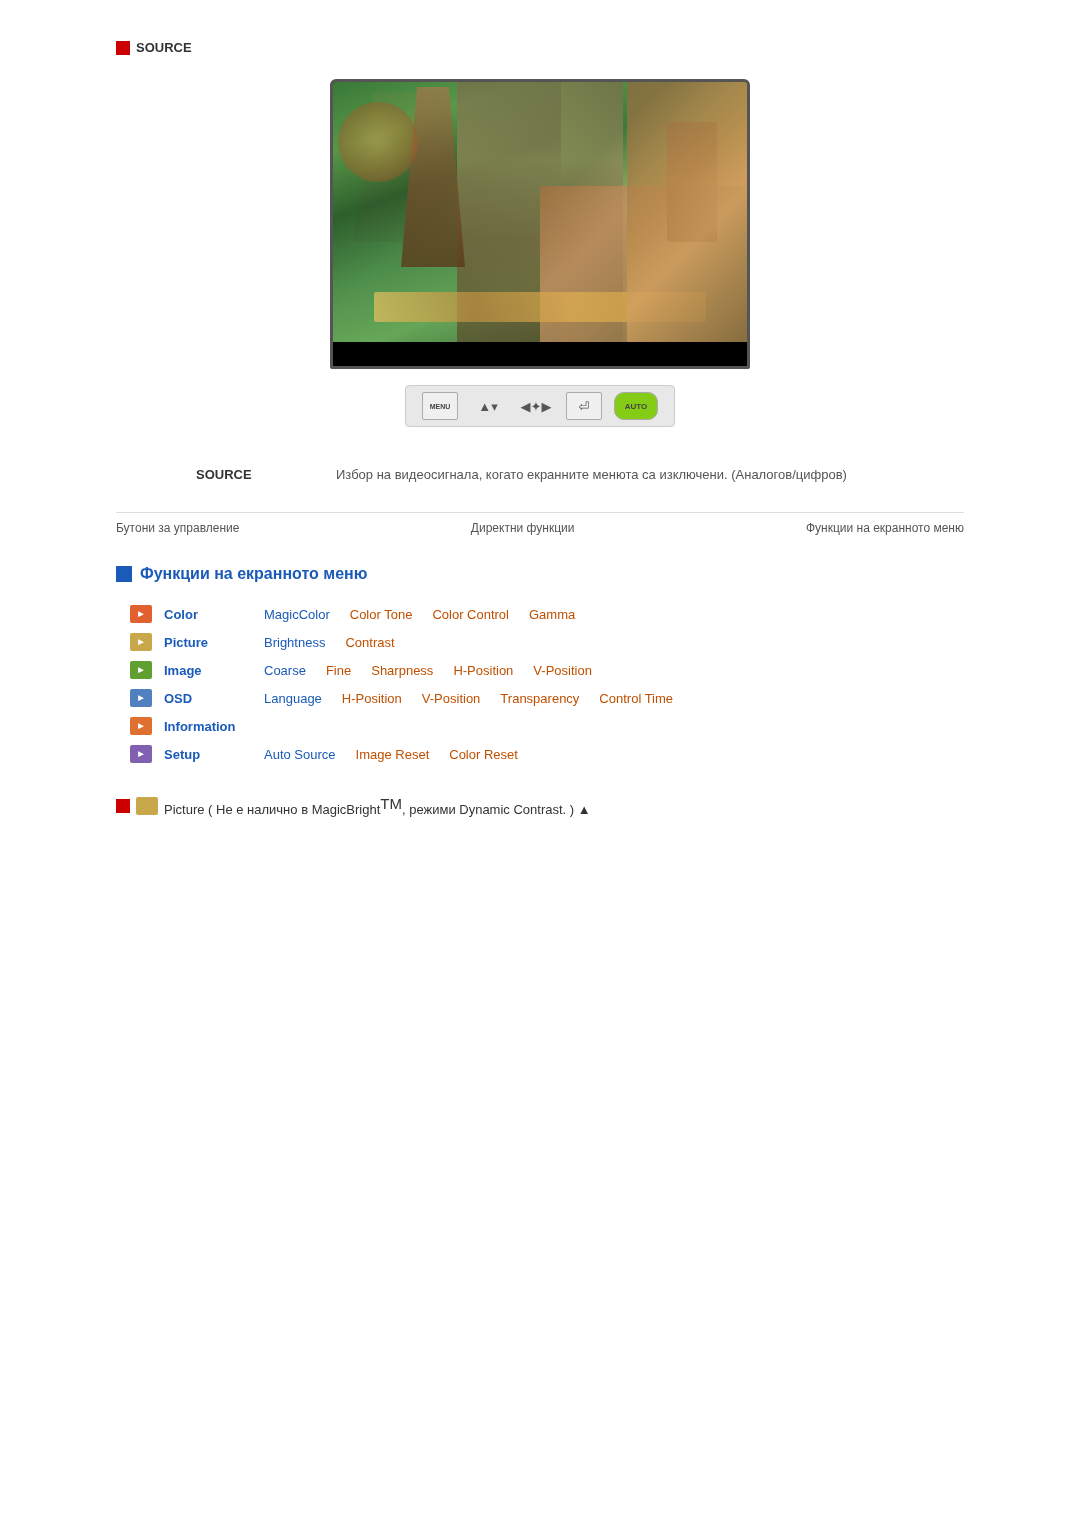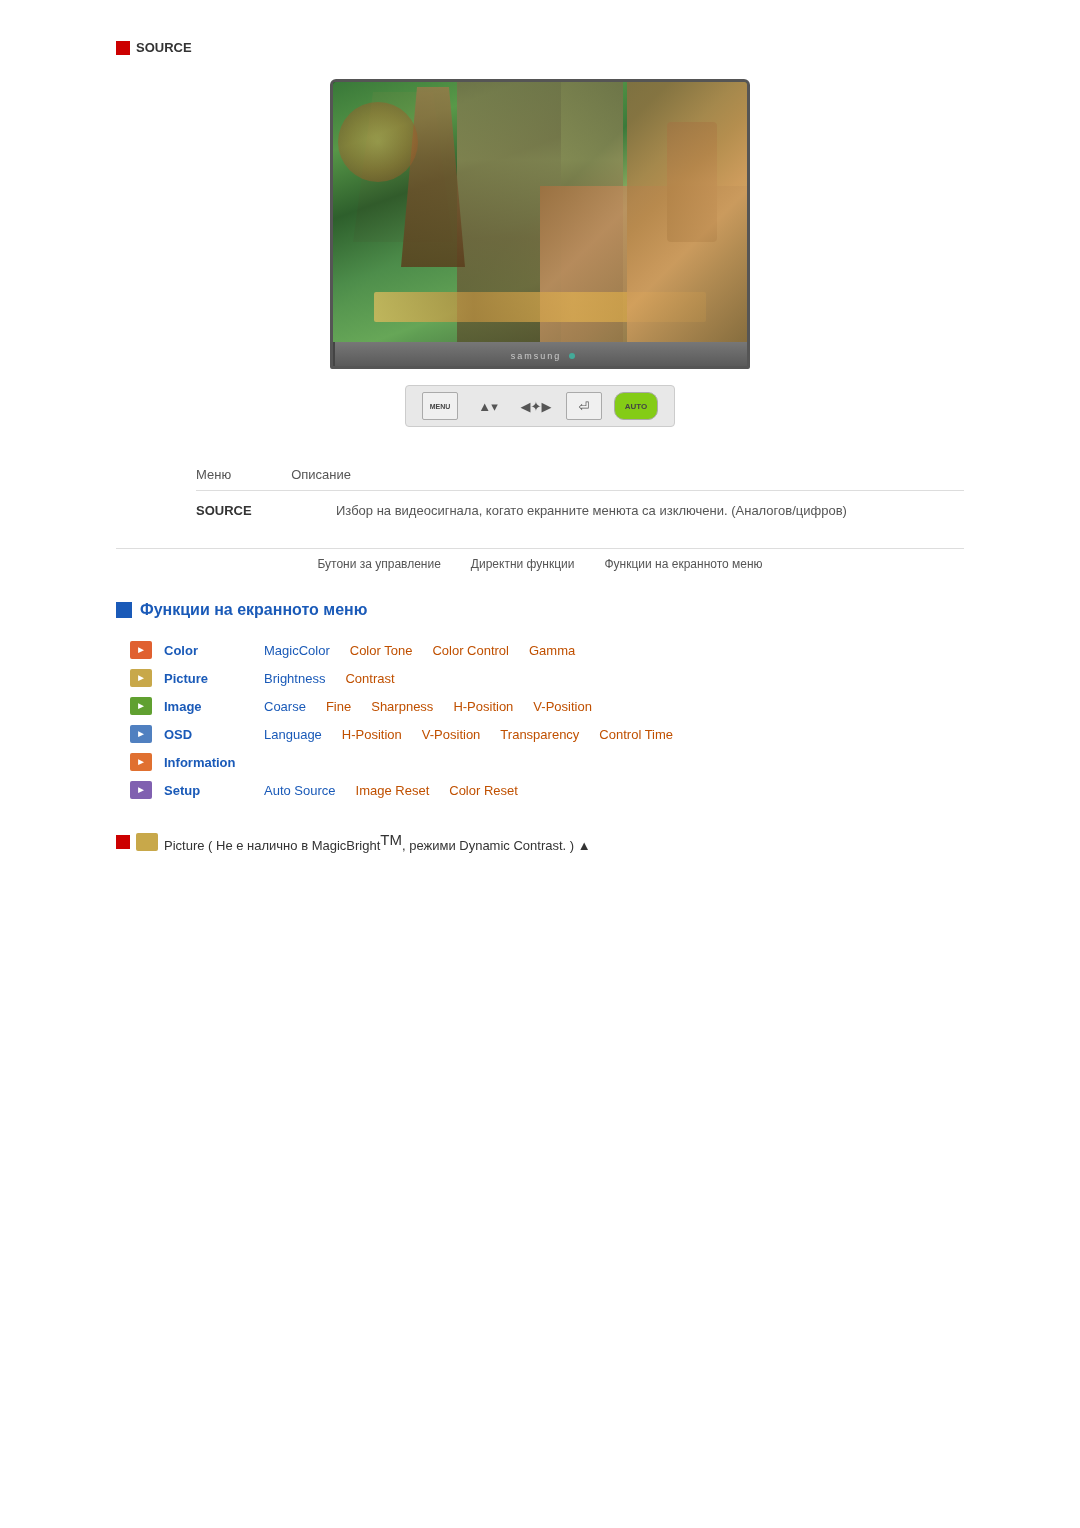--- a/index.html
+++ b/index.html
@@ -160,21 +160,21 @@
       font-weight: bold;
     }
     .table-desc-col {
       color: #555;
     }
 
     
     .nav-tabs {
       display: flex;
       gap: 30px;
-      justify-content: center;
+      justify-content: space-between;
       margin: 20px 0;
       border-top: 1px solid #ddd;
       padding-top: 8px;
       font-size: 12px;
       color: #555;
     }
     .nav-tab {
       cursor: pointer;
       color: #555;
     }
@@ -291,42 +291,34 @@
       <div class="monitor-screen">
 
         <div style="position:absolute;top:0;left:0;width:55%;height:100%;background:linear-gradient(160deg,#3a7a3a 0%,#5a9a4a 20%,#2a5a2a 40%,#4a8a4a 60%,#6aaa5a 80%,#3a6a3a 100%);opacity:0.9;"></div>
         <div style="position:absolute;top:0;left:30%;width:40%;height:100%;background:linear-gradient(180deg,#7a6a4a 0%,#9a8a5a 30%,#7a5a3a 60%,#5a4a2a 100%);opacity:0.7;"></div>
         <div style="position:absolute;top:5px;left:60px;width:80px;height:180px;background:linear-gradient(180deg,#9a7a4a 0%,#7a5a32 40%,#5a3a1a 100%);clip-path:polygon(30% 0%,70% 0%,90% 100%,10% 100%);opacity:0.8;"></div>
         <div style="position:absolute;bottom:0;right:0;width:50%;height:60%;background:linear-gradient(135deg,#a07040 0%,#c09060 30%,#a08050 60%,#806030 100%);opacity:0.85;"></div>
         <div style="position:absolute;top:20px;left:5px;width:80px;height:80px;background:radial-gradient(circle,#d0a050 0%,#b07030 50%,#804020 100%);border-radius:50%;opacity:0.5;"></div>
         <div style="position:absolute;top:40px;right:30px;width:50px;height:120px;background:linear-gradient(180deg,#8a6a40 0%,#b08050 50%,#6a4a20 100%);opacity:0.9;border-radius:4px;"></div>
         <div style="position:absolute;bottom:20px;left:10%;width:80%;height:30px;background:linear-gradient(90deg,#e8c060 0%,#c09040 30%,#e0b050 60%,#d0a040 100%);opacity:0.7;border-radius:2px;"></div>
       </div>
-      <div class="monitor-bottom">
-        <span class="monitor-brand">samsung</span>
-        <div class="monitor-led"></div>
-      </div>
     </div>
 
     <div class="controls-bar">
       <div class="ctrl-btn menu-btn">
         <span style="font-size:7px;font-weight:bold;">MENU</span>
       </div>
       <div class="ctrl-btn" style="font-size:13px;">▲▾</div>
       <div class="ctrl-btn" style="font-size:13px;">◀✦▶</div>
       <div class="ctrl-btn" style="font-size:13px; border:1px solid #aaa;border-radius:2px;background:#f0f0f0;">⏎</div>
       <div class="ctrl-btn auto-btn">AUTO</div>
     </div>
   </div>
 
   <div class="table-section">
-    <div class="table-header">
-      <span>Меню</span>
-      <span>Описание</span>
-    </div>
     <div class="table-row-item">
       <span class="table-menu-col">SOURCE</span>
       <span class="table-desc-col">Избор на видеосигнала, когато екранните менюта са изключени. (Аналогов/цифров)</span>
     </div>
   </div>
 
   <div class="nav-tabs">
     <span class="nav-tab">Бутони за управление</span>
     <span class="nav-tab">Директни функции</span>
     <span class="nav-tab">Функции на екранното меню</span>

